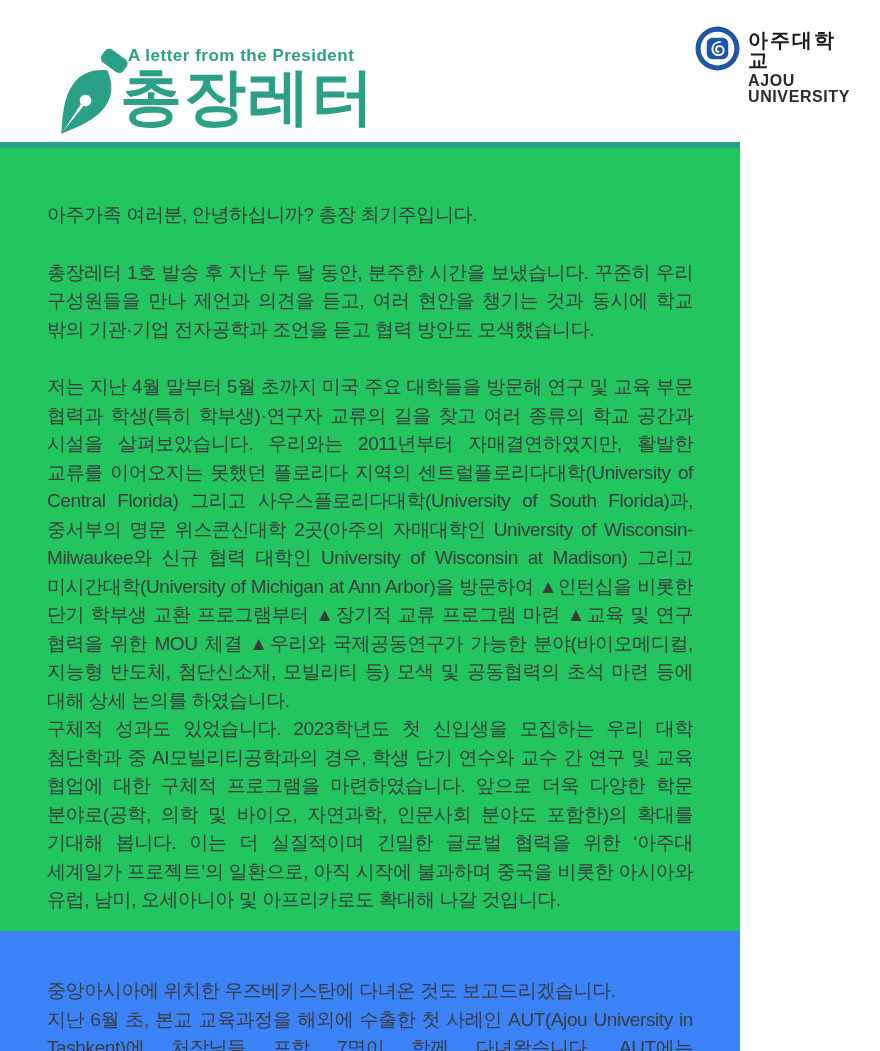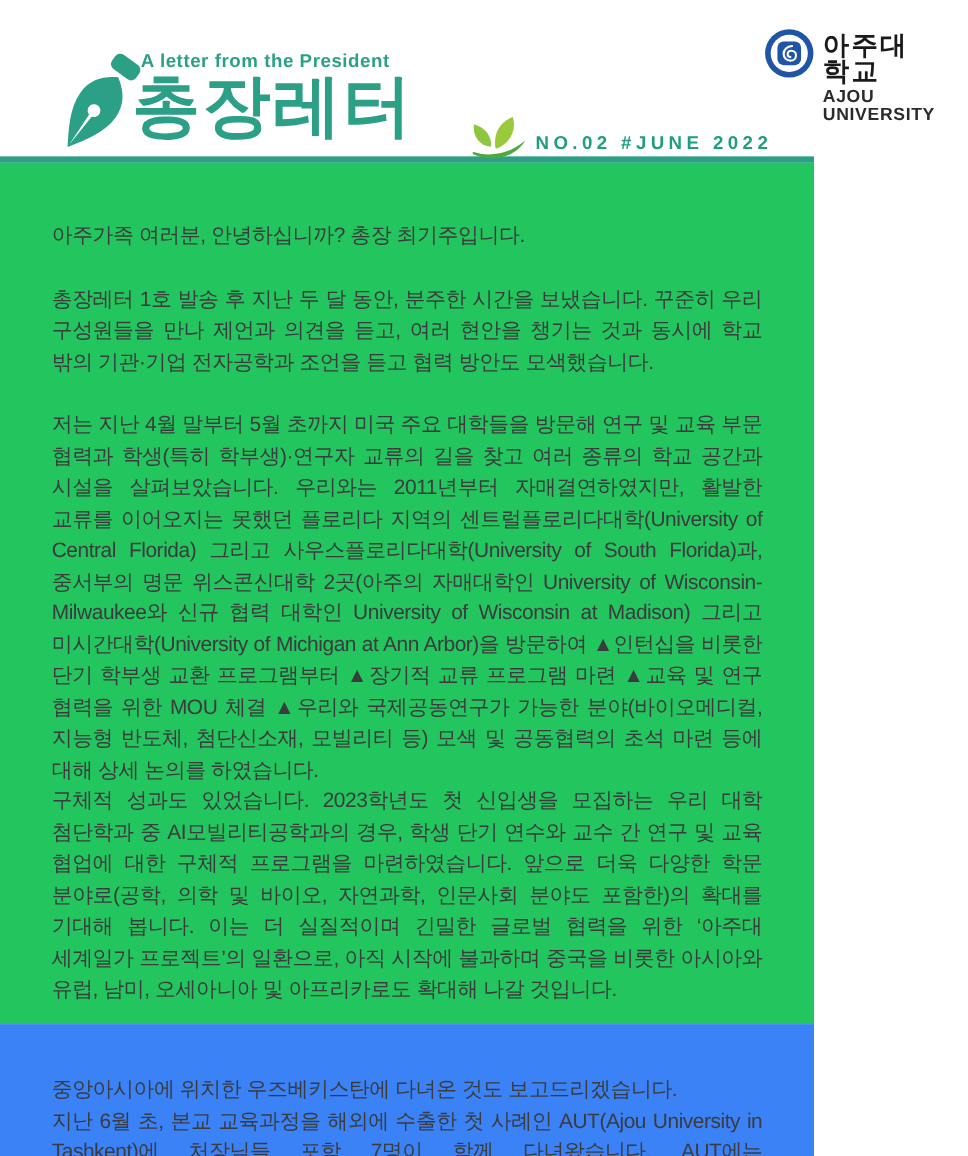--- a/index.html
+++ b/index.html
@@ -21,21 +21,21 @@
   }
   .main-title {
     position: absolute; left: 120px; top: 64px;
     font-size: 62px; font-weight: 800; color: #2CA086;
     letter-spacing: 2px; line-height: 1.05; white-space: nowrap;
   }
 
   .logo-block { position: absolute; left: 695px; top: 26px; display: flex; align-items: flex-start; }
   .emblem { width: 45px; height: 45px; flex: 0 0 auto; }
   .logo-text { margin-left: 8px; padding-top: 4px; }
-  .logo-kr { font-size: 24px; font-weight: 800; color: #1a1a1a; letter-spacing: 2px; line-height: 1; }
+  .logo-kr { font-size: 20px; font-weight: 800; color: #1a1a1a; letter-spacing: 2px; line-height: 1; }
   .logo-en { font-size: 16px; font-weight: 600; color: #2b2b2b; letter-spacing: 0.6px; line-height: 1; margin-top: 3px; }
 
   .issue-row {
     position: absolute; right: 38px; top: 104px;
     display: flex; align-items: flex-end; gap: 4px;
   }
   .leaf-icon { width: 56px; height: 42px; margin-bottom: -4px; }
   .issue-label {
     font-size: 17px; font-weight: bold; color: #1E9E7E;
     letter-spacing: 4px; line-height: 1; padding-bottom: 4px; white-space: nowrap;
@@ -92,28 +92,20 @@
         <circle cx="22" cy="22" r="16.5" fill="#ffffff"></circle>
         <rect x="11.5" y="11.5" width="21" height="21" rx="5.5" fill="#1F55A4"></rect>
         <path d="M24.5 15.5 c-4.5 0.3 -7.5 3.2 -7.5 7 c0 3.6 2.8 6 6 6 c2.9 0 5-2 5-4.7 c0-2.4-1.8-4.1-4.1-4.1 c-1.9 0-3.3 1.3-3.3 3.1 c0 1.4 1 2.4 2.4 2.4" fill="none" stroke="#ffffff" stroke-width="1.9" stroke-linecap="round"></path>
       </svg>
       <div class="logo-text">
         <div class="logo-kr">아주대학교</div>
         <div class="logo-en">AJOU UNIVERSITY</div>
       </div>
     </div>
 
-    <div class="issue-row">
-      <svg class="leaf-icon" viewBox="0 0 60 44" aria-hidden="true">
-        <path d="M20 31 C9 29 3 21 4 9 C15 12 21 20 21 30 Z" fill="#8DC63F"></path>
-        <path d="M25 32 C23 18 29 7 42 2 C46 15 39 28 26 33 Z" fill="#9ACA3C"></path>
-        <path d="M3 36 C18 41 38 39 54 25 C45 41 22 47 3 38 Z" fill="#4FA83D"></path>
-      </svg>
-      <div class="issue-label">NO.02 #JUNE 2022</div>
-    </div>
   </div>
 
   <div class="divider"></div>
 
   <div class="gray-section">
     <p class="letter-p">아주가족 여러분, 안녕하십니까? 총장 최기주입니다.</p>
     <p class="letter-p">총장레터 1호 발송 후 지난 두 달 동안, 분주한 시간을 보냈습니다. 꾸준히 우리 구성원들을 만나 제언과 의견을 듣고, 여러 현안을 챙기는 것과 동시에 학교 밖의 기관·기업 전자공학과 조언을 듣고 협력 방안도 모색했습니다.</p>
     <p class="letter-p tight">저는 지난 4월 말부터 5월 초까지 미국 주요 대학들을 방문해 연구 및 교육 부문 협력과 학생(특히 학부생)·연구자 교류의 길을 찾고 여러 종류의 학교 공간과 시설을 살펴보았습니다. 우리와는 2011년부터 자매결연하였지만, 활발한 교류를 이어오지는 못했던 플로리다 지역의 센트럴플로리다대학(University of Central Florida) 그리고 사우스플로리다대학(University of South Florida)과, 중서부의 명문 위스콘신대학 2곳(아주의 자매대학인 University of Wisconsin-Milwaukee와 신규 협력 대학인 University of Wisconsin at Madison) 그리고 미시간대학(University of Michigan at Ann Arbor)을 방문하여 ▲인턴십을 비롯한 단기 학부생 교환 프로그램부터 ▲장기적 교류 프로그램 마련 ▲교육 및 연구 협력을 위한 MOU 체결 ▲우리와 국제공동연구가 가능한 분야(바이오메디컬, 지능형 반도체, 첨단신소재, 모빌리티 등) 모색 및 공동협력의 초석 마련 등에 대해 상세 논의를 하였습니다.</p>
     <p class="letter-p tight">구체적 성과도 있었습니다. 2023학년도 첫 신입생을 모집하는 우리 대학 첨단학과 중 AI모빌리티공학과의 경우, 학생 단기 연수와 교수 간 연구 및 교육 협업에 대한 구체적 프로그램을 마련하였습니다. 앞으로 더욱 다양한 학문 분야로(공학, 의학 및 바이오, 자연과학, 인문사회 분야도 포함한)의 확대를 기대해 봅니다. 이는 더 실질적이며 긴밀한 글로벌 협력을 위한 ‘아주대 세계일가 프로젝트’의 일환으로, 아직 시작에 불과하며 중국을 비롯한 아시아와 유럽, 남미, 오세아니아 및 아프리카로도 확대해 나갈 것입니다.</p>
   </div>

